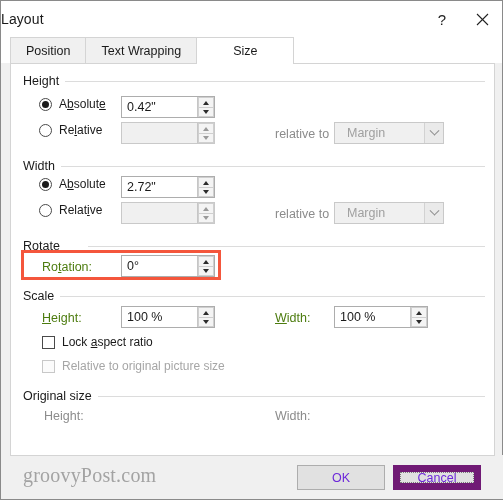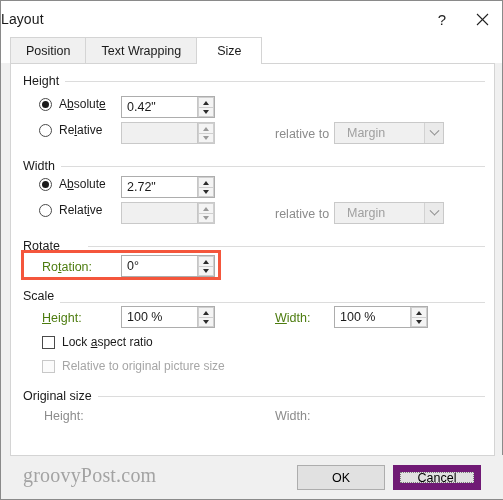--- a/index.html
+++ b/index.html
@@ -68,21 +68,21 @@
     border: 1px solid #d4d4d4;
     border-bottom: none;
     margin-right: -1px;
     cursor: default;
   }
   .tab.active {
     background: #ffffff;
     border-color: #d4d4d4;
     position: relative;
     z-index: 4;
-    padding: 0 20px;
+    padding: 0 36px;
     justify-content: flex-end;
   }
   .tab.active::after {
     content: "";
     position: absolute;
     left: 0; right: 0; bottom: -1px;
     height: 2px;
     background: #ffffff;
   }
 
@@ -252,21 +252,21 @@
     z-index: 9;
     pointer-events: none;
   }
 
   
   .btn {
     height: 24px;
     background: #e1e1e1;
     border: 1px solid #adadad;
     font-size: 12.5px;
-    color: #000000;
+    color: #6d28d9;
     display: flex;
     align-items: center;
     justify-content: center;
     cursor: default;
   }
   .btn.disabled { color: #9a9a9a; background: #e1e1e1; border-color: #c4c4c4; }
   .btn.focused {
     border: 7px solid #701a75;
     background: #e1e1e1;
   }
@@ -428,21 +428,21 @@
       <span class="btns">
         <span class="b up">
             <i class="tri-up"></i>
           </span>
         <span class="b dn">
             <i class="tri-dn"></i>
           </span>
       </span>
     </div>
 
-    <div class="group-head" style="top:225px;align-items:flex-end;">
+    <div class="group-head" style="top:225px;">
       <span>Scale</span>
       <span class="rule"></span>
     </div>
 
     <span class="field-label" style="position:absolute; left:31px; top:247px;"><u>H</u>eight:</span>
     <div class="spin" style="position:absolute; left:110px; top:242px; width:94px;">
       <span class="val">100 %</span>
       <span class="btns">
         <span class="b up">
             <i class="tri-up"></i>

